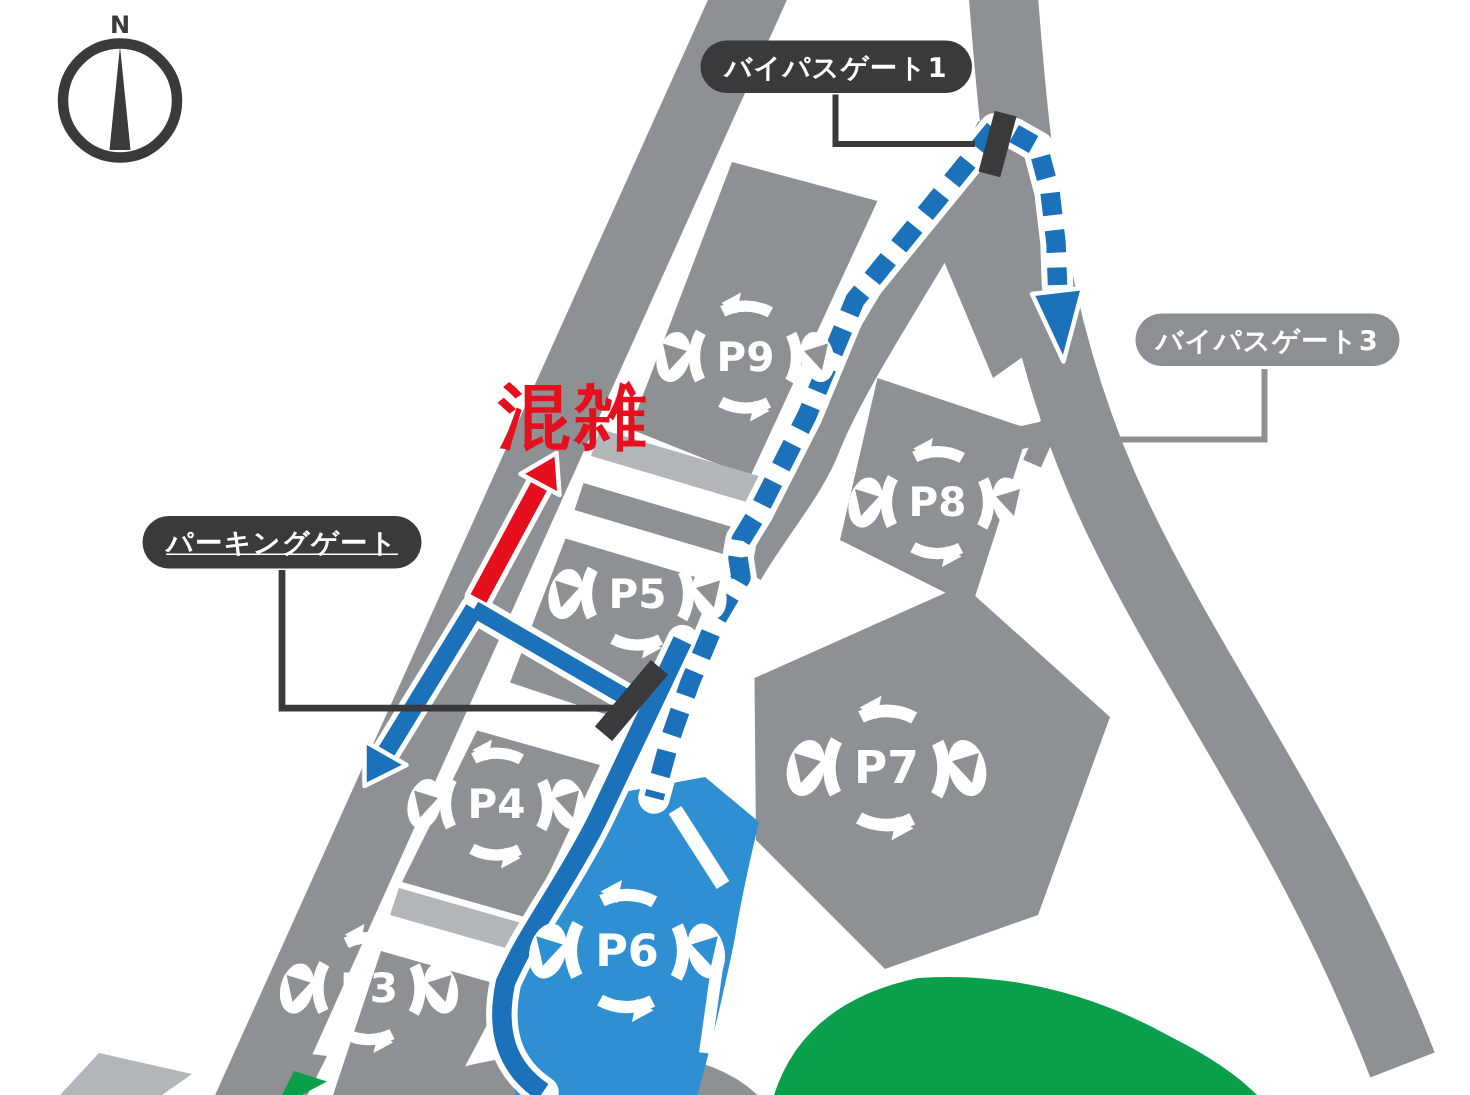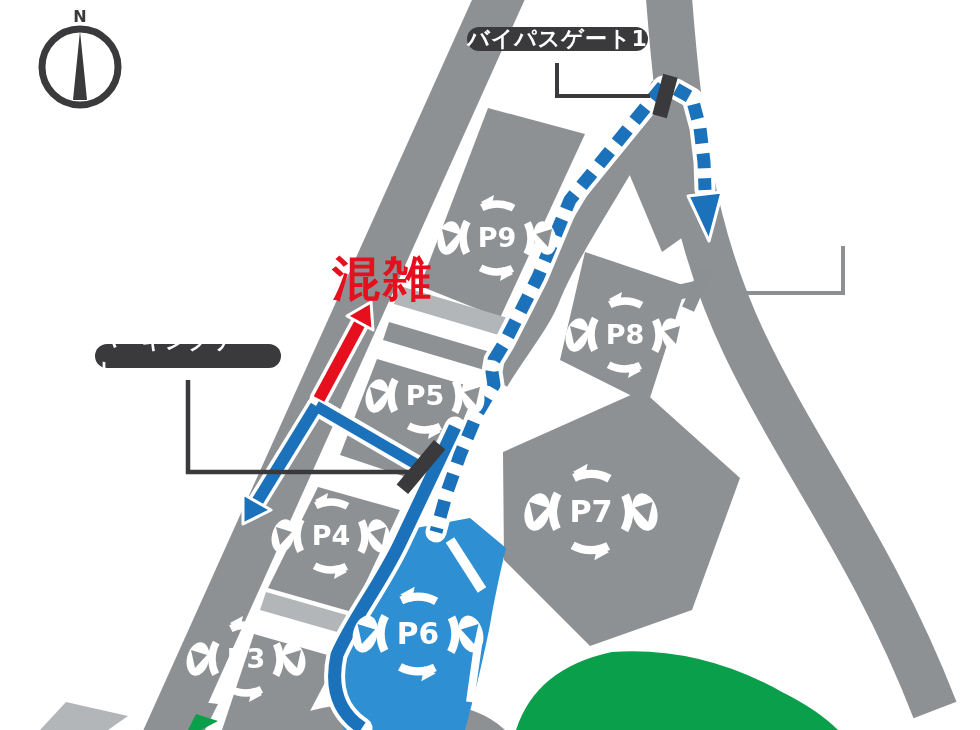--- a/index.html
+++ b/index.html
@@ -4,22 +4,22 @@
 <style>
   :root{
     --road-gray:#8e9194; --light-gray:#b3b6b8; --dark:#3a3a3c; --gray-label:#8d9093;
     --route-blue:#1b72ba; --lot-blue:#2e90d2; --congestion-red:#e60f1e; --green:#0aa04b;
   }
   html,body{margin:0;padding:0;background:#fff;}
   #stage{position:relative;width:980px;height:730px;background:#fff;overflow:hidden;
          font-family:"DejaVu Sans","Liberation Sans",sans-serif;}
   #stage svg{position:absolute;left:0;top:0;}
   svg text{font-family:"DejaVu Sans","Liberation Sans",sans-serif;font-weight:bold;}
-  .pill{position:absolute;height:24px;border-radius:19px;color:#fff;font-weight:bold;
-        font-size:22px;display:flex;align-items:center;justify-content:center;
+  .pill{position:absolute;height:35px;border-radius:19px;color:#fff;font-weight:bold;
+        font-size:18px;display:flex;align-items:center;justify-content:center;
         letter-spacing:1px;box-sizing:border-box;}
   .pill.dark{background:var(--dark);}
   .pill.gray{background:var(--gray-label);}
   #congestion{position:absolute;left:332px;top:254px;color:var(--congestion-red);
         font-size:48px;font-weight:bold;letter-spacing:3px;line-height:1;}
 </style>
 </head>
 <body>
 
 <div id="stage">
@@ -166,18 +166,19 @@
           <polygon points="55,-9 39,-4 51,9" fill="#8e9194"></polygon>
           <polygon points="-16,-36 -3,-43 -6,-29" fill="#fff"></polygon>
           <polygon points="16,36 3,43 6,29" fill="#fff"></polygon>
           <text y="9" text-anchor="middle" font-size="27" font-weight="bold" fill="#fff">P3</text>
         </g>
       </g>
 </svg>
 
 <div class="pill dark" style="left:467px;top:27px;width:181px;">バイパスゲート1</div>
 
+<div class="pill gray" style="left:757px;top:209px;width:176px;">バイパスゲート3</div>
 
-<div class="pill dark" style="left:95px;top:344px;width:186px;">パーキングゲート</div>
+<div class="pill dark" style="left:95px;top:344px;width:186px;text-decoration:underline;">パーキングゲート</div>
 
 <div id="congestion">混雑</div>
 
 </div>
 
 </body></html>

